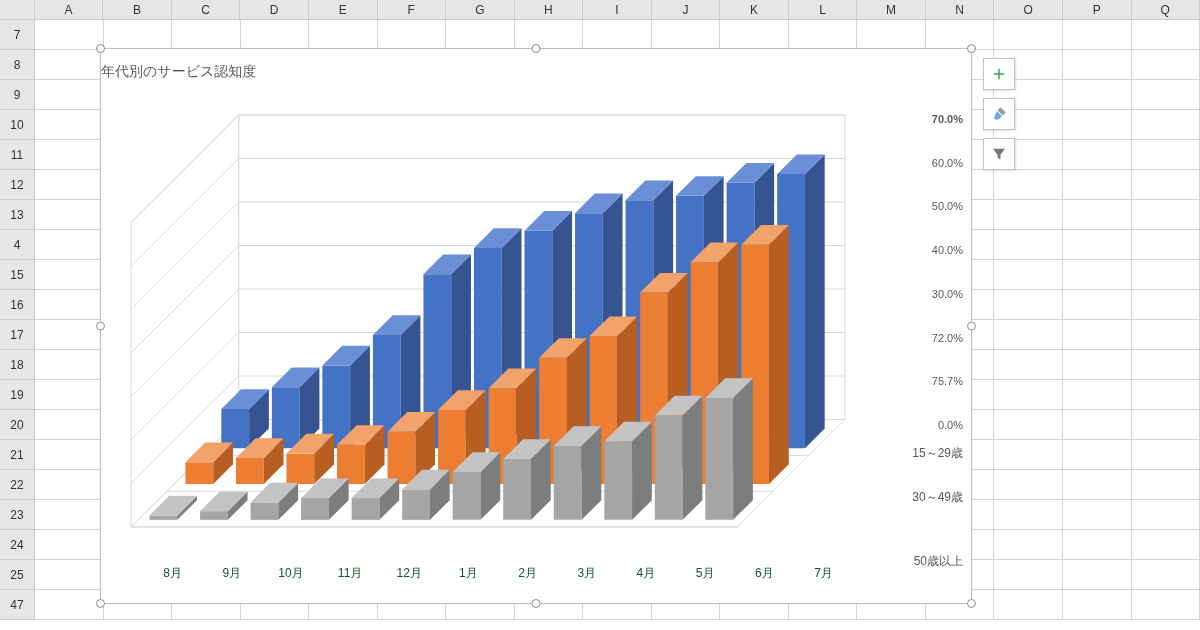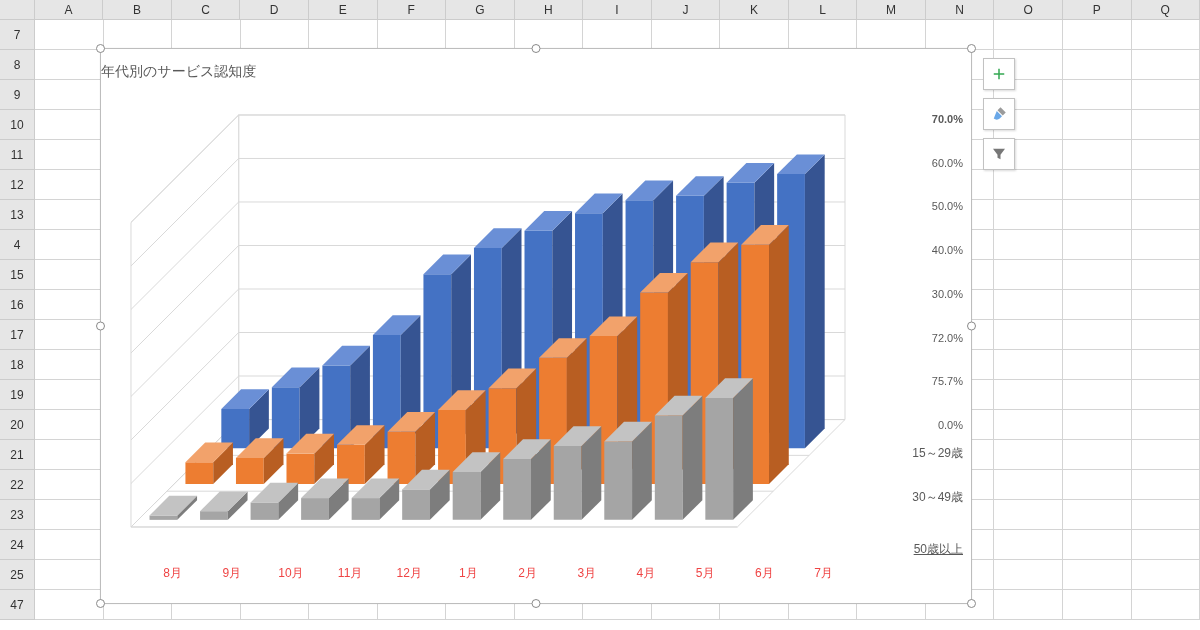--- a/index.html
+++ b/index.html
@@ -94,21 +94,21 @@
   .xaxis {
     position: absolute;
     left: 22px; right: 118px; bottom: 18px;
     height: 20px;
     display: flex;
     padding-left: 20px;
   }
   .xlabel {
     flex: 1;
     font-size: 12px;
-    color: #ef4444;
+    color: #14532d;
     text-align: center;
     user-select: none;
   }
 
   
   .depth-labels {
     position: absolute;
     right: 8px;
     top: 270px;
     width: 100px;
@@ -757,21 +757,21 @@
       <div style="top: 226.571px;">72.0%</div>
       <div style="top: 182.857px;">30.0%</div>
       <div style="top: 139.143px;">40.0%</div>
       <div style="top: 95.4286px;">50.0%</div>
       <div style="top: 51.7143px;">60.0%</div>
       <div style="top: 8px; font-weight: bold;">70.0%</div>
     </div>
   <div class="depth-labels" id="depthlabels" style="top: 390px;">
       <div style="top: 0px; margin-top: 8px;">15～29歳</div>
       <div style="top: 52px; text-align: center;">30～49歳</div>
-      <div style="top: 104px; text-decoration: underline;">50歳以上</div>
+      <div style="top: 116px;">50歳以上</div>
     </div>
   <div class="xaxis" id="xaxis">
       <div class="xlabel">8月</div>
       <div class="xlabel">9月</div>
       <div class="xlabel">10月</div>
       <div class="xlabel">11月</div>
       <div class="xlabel">12月</div>
       <div class="xlabel">1月</div>
       <div class="xlabel">2月</div>
       <div class="xlabel">3月</div>

